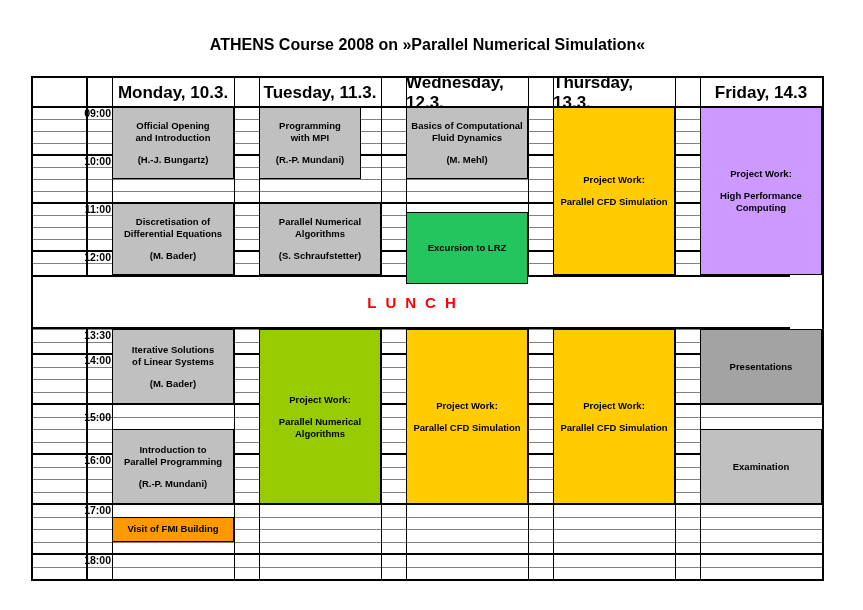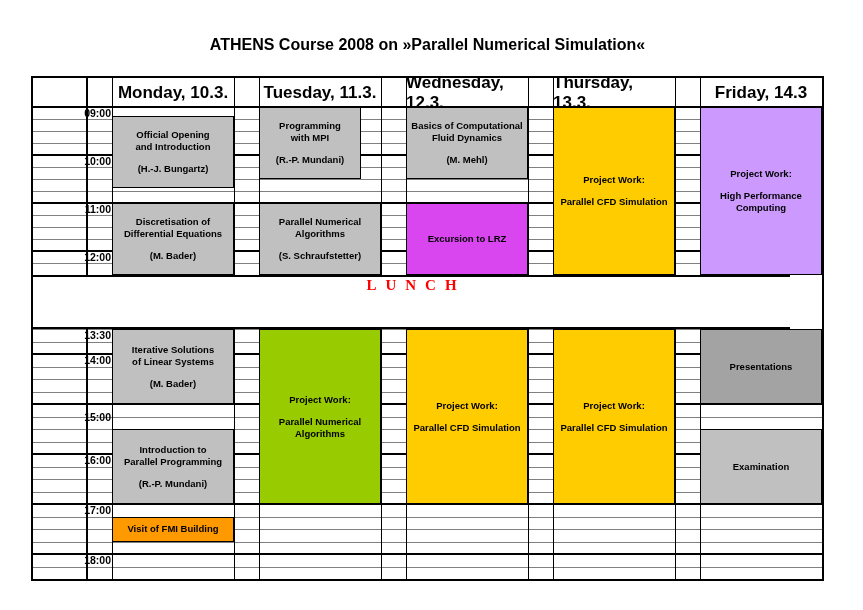--- a/index.html
+++ b/index.html
@@ -82,23 +82,23 @@
   }
   .lunch {
     position: absolute;
     left: 0;
     width: 757px;
     box-sizing: border-box;
     border-top: 2px solid #000000;
     border-bottom: 2px solid #000000;
     background: #ffffff;
     display: flex;
+    align-items: center;
     justify-content: center;
     z-index: 3;
-    font-family: Liberation Serif, serif;
   }
   .lunch span {
     font-size: 15px;
     font-weight: bold;
     letter-spacing: 9px;
     padding-left: 9px; 
   }
   .event {
     position: absolute;
     box-sizing: border-box;
@@ -198,21 +198,21 @@
         <div class="time-label" style="top: 276px; height: 12.5px;">14:00</div>
         <div class="time-label" style="top: 326px; height: 26px;">15:00</div>
         <div class="time-label" style="top: 376px; height: 12.5px;">16:00</div>
         <div class="time-label" style="top: 426px; height: 12.5px;">17:00</div>
         <div class="time-label" style="top: 476px; height: 12.5px;">18:00</div>
       </div>
     <div class="lunch" id="lunch-band" style="top: 197px; height: 54px;">
       <span style="color: rgb(255, 0, 0);">LUNCH</span>
     </div>
     <div id="layer-events">
-        <div class="event" style="left: 79px; width: 122px; top: 29px; height: 72px; background: rgb(192, 192, 192); margin-top: 9px;">
+        <div class="event" style="left: 79px; width: 122px; top: 29px; height: 72px; background: rgb(192, 192, 192);">
           <div class="line">Official Opening</div>
           <div class="line">and Introduction</div>
           <div class="gap"></div>
           <div class="line">(H.-J. Bungartz)</div>
         </div>
         <div class="event" style="left: 79px; width: 122px; top: 125px; height: 72px; background: rgb(192, 192, 192);">
           <div class="line">Discretisation of</div>
           <div class="line">Differential Equations</div>
           <div class="gap"></div>
           <div class="line">(M. Bader)</div>
@@ -249,21 +249,21 @@
           <div class="gap"></div>
           <div class="line">Parallel Numerical</div>
           <div class="line">Algorithms</div>
         </div>
         <div class="event" style="left: 373px; width: 122px; top: 29px; height: 72px; background: rgb(192, 192, 192);">
           <div class="line">Basics of Computational</div>
           <div class="line">Fluid Dynamics</div>
           <div class="gap"></div>
           <div class="line">(M. Mehl)</div>
         </div>
-        <div class="event" style="left: 373px; width: 122px; top: 125px; height: 72px; background: #d946ef;">
+        <div class="event" style="left: 373px; width: 122px; top: 134px; height: 72px; background: #22c55e;">
           <div class="line">Excursion to LRZ</div>
         </div>
         <div class="event" style="left: 373px; width: 122px; top: 251px; height: 175px; background: rgb(255, 204, 0);">
           <div class="line">Project Work:</div>
           <div class="gap"></div>
           <div class="line">Parallel CFD Simulation</div>
         </div>
         <div class="event" style="left: 520px; width: 122px; top: 29px; height: 168px; background: rgb(255, 204, 0);">
           <div class="line">Project Work:</div>
           <div class="gap"></div>

